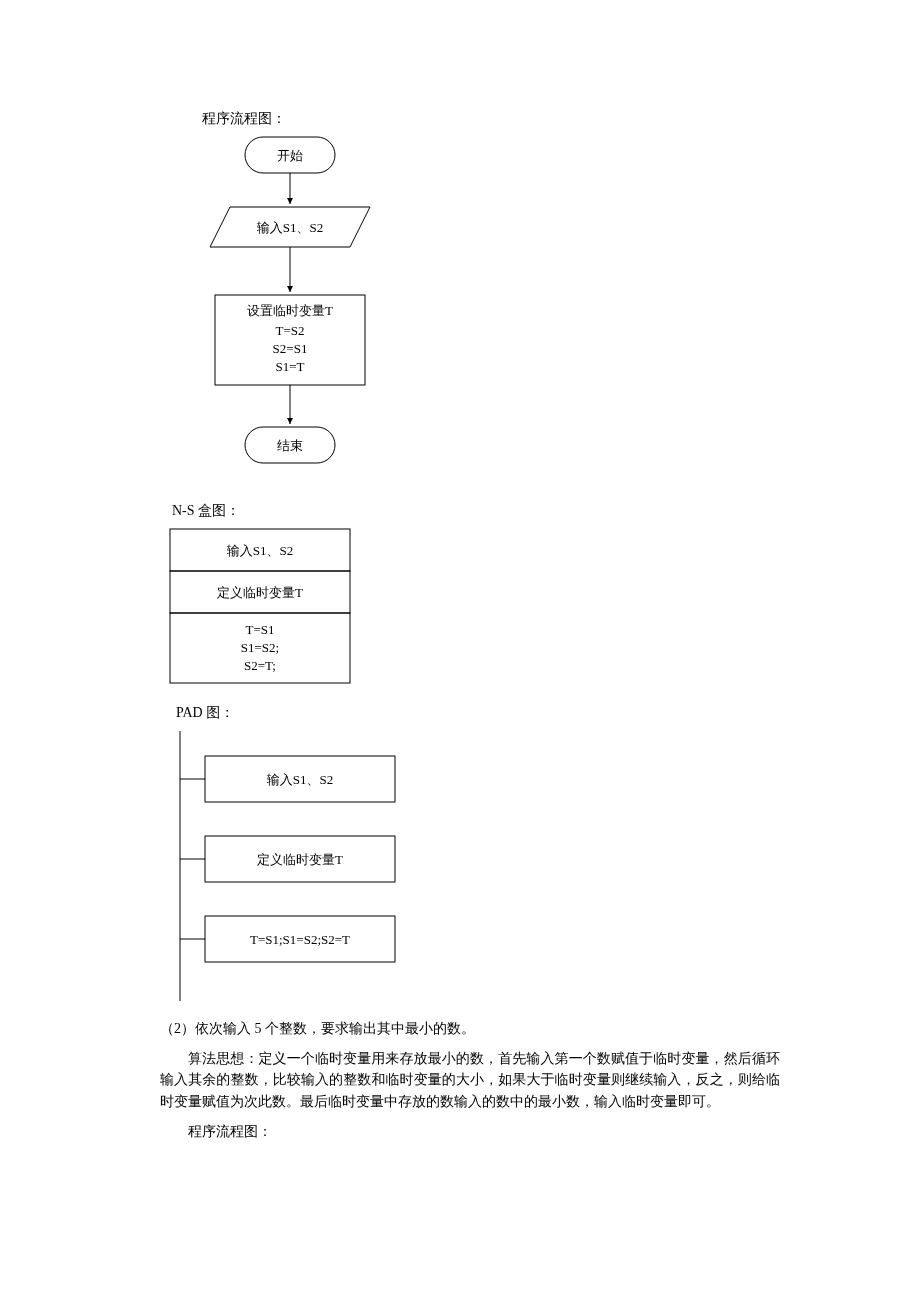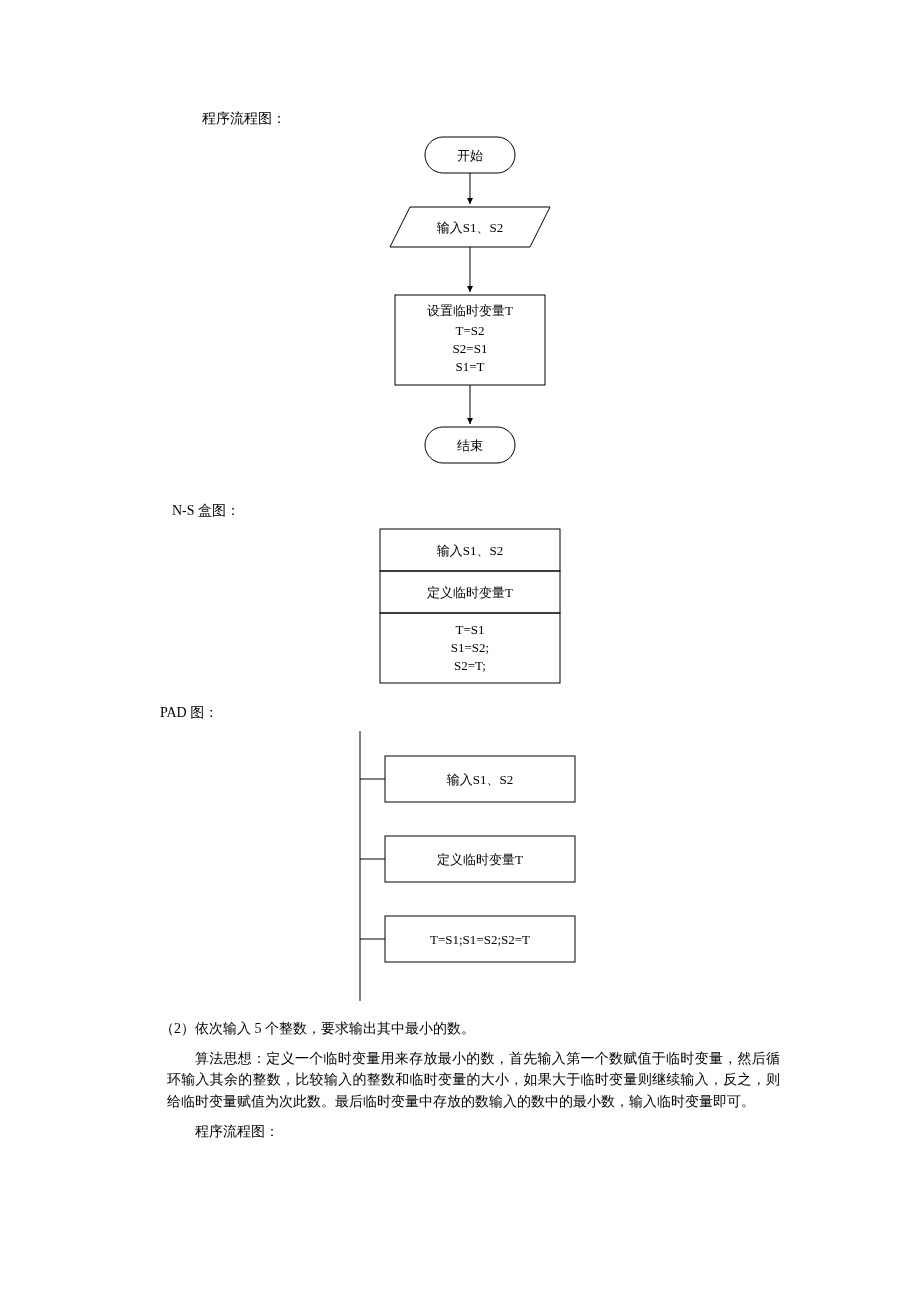--- a/index.html
+++ b/index.html
@@ -9,31 +9,31 @@
     margin: 0;
     padding: 110px 140px 60px 160px;
     width: 920px;
     box-sizing: border-box;
     color: #000;
   }
   .section-label {
     margin: 0 0 4px 42px;
   }
   .svg-wrap {
-    text-align: center;
+    text-align: left;
     margin: 2px 0 6px 0;
     font-family: Liberation Serif, serif;
   }
   svg { display: inline-block; }
   .para {
     margin: 8px 0 0 0;
     line-height: 1.55;
     text-align: justify;
   }
-  .indent { text-indent: 2em; margin-left: 7px; }
+  .indent { text-indent: 2em; }
 </style>
 </head>
 <body>
 
 <div class="section-label">程序流程图：</div>
 <div class="svg-wrap">
   <svg width="260" height="360" viewBox="0 0 260 360">
     <defs>
       <marker id="arrow" markerWidth="8" markerHeight="8" refX="6" refY="3" orient="auto">
         <path d="M0,0 L6,3 L0,6 Z" fill="#000"></path>
@@ -67,21 +67,21 @@
     <text x="100" y="31" text-anchor="middle" font-size="13">输入S1、S2</text>
     <rect x="10" y="47" width="180" height="42" fill="none" stroke="#000"></rect>
     <text x="100" y="73" text-anchor="middle" font-size="13">定义临时变量T</text>
     <rect x="10" y="89" width="180" height="70" fill="none" stroke="#000"></rect>
     <text x="100" y="110" text-anchor="middle" font-size="13">T=S1</text>
     <text x="100" y="128" text-anchor="middle" font-size="13">S1=S2;</text>
     <text x="100" y="146" text-anchor="middle" font-size="13">S2=T;</text>
   </svg>
 </div>
 
-<div class="section-label" style="margin-left:0">PAD 图：</div>
+<div class="section-label" style="margin-left:16px">PAD 图：</div>
 <div class="svg-wrap">
   <svg width="260" height="280" viewBox="0 0 260 280">
 
     <line x1="20" y1="5" x2="20" y2="275" stroke="#000"></line>
 
     <line x1="20" y1="53" x2="45" y2="53" stroke="#000"></line>
     <rect x="45" y="30" width="190" height="46" fill="none" stroke="#000"></rect>
     <text x="140" y="58" text-anchor="middle" font-size="13">输入S1、S2</text>
 
     <line x1="20" y1="133" x2="45" y2="133" stroke="#000"></line>

